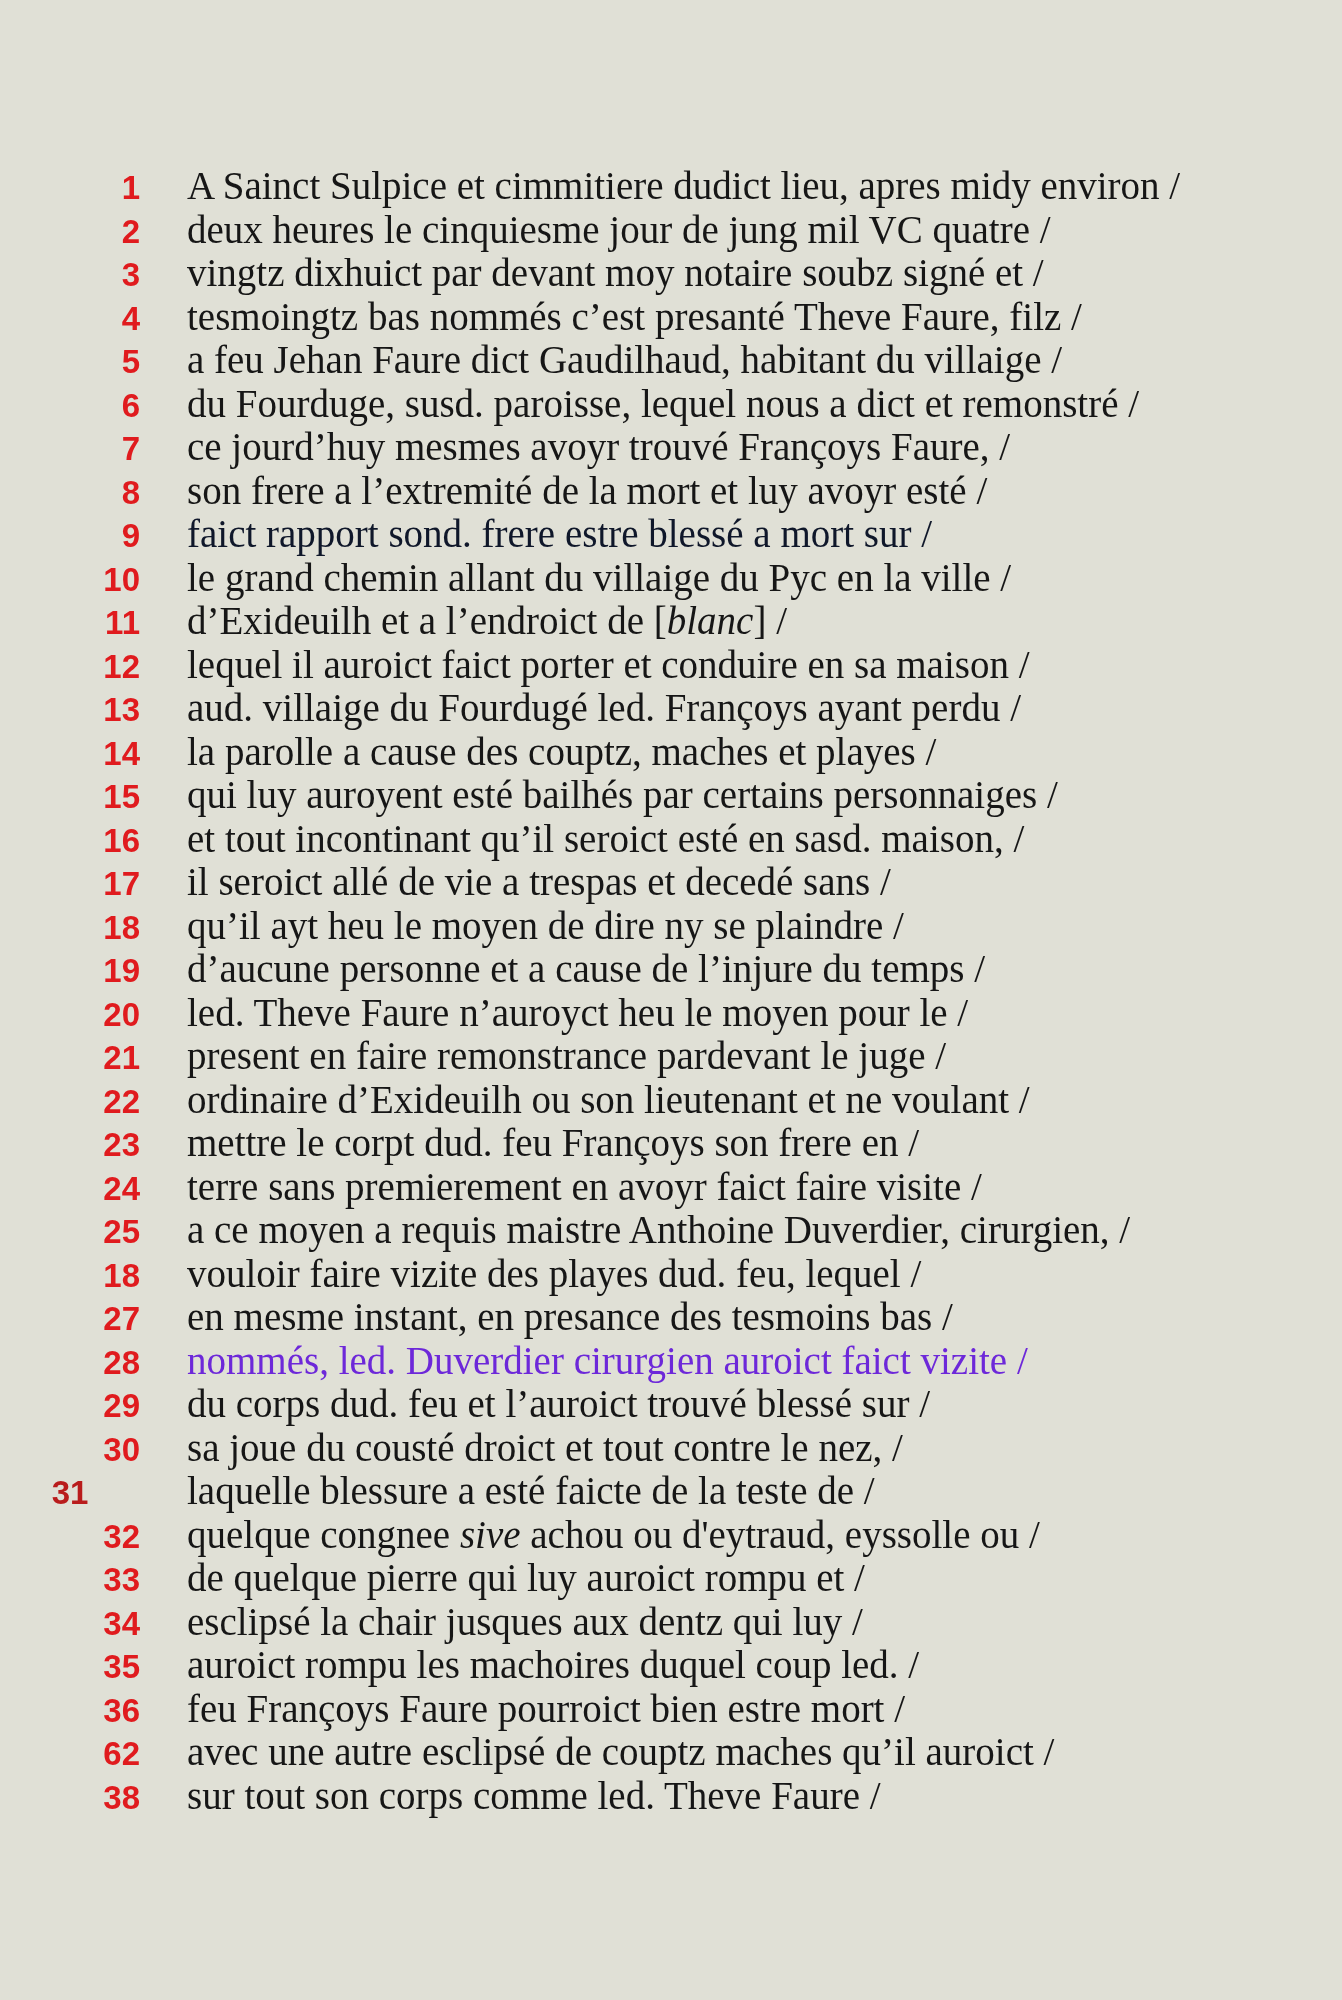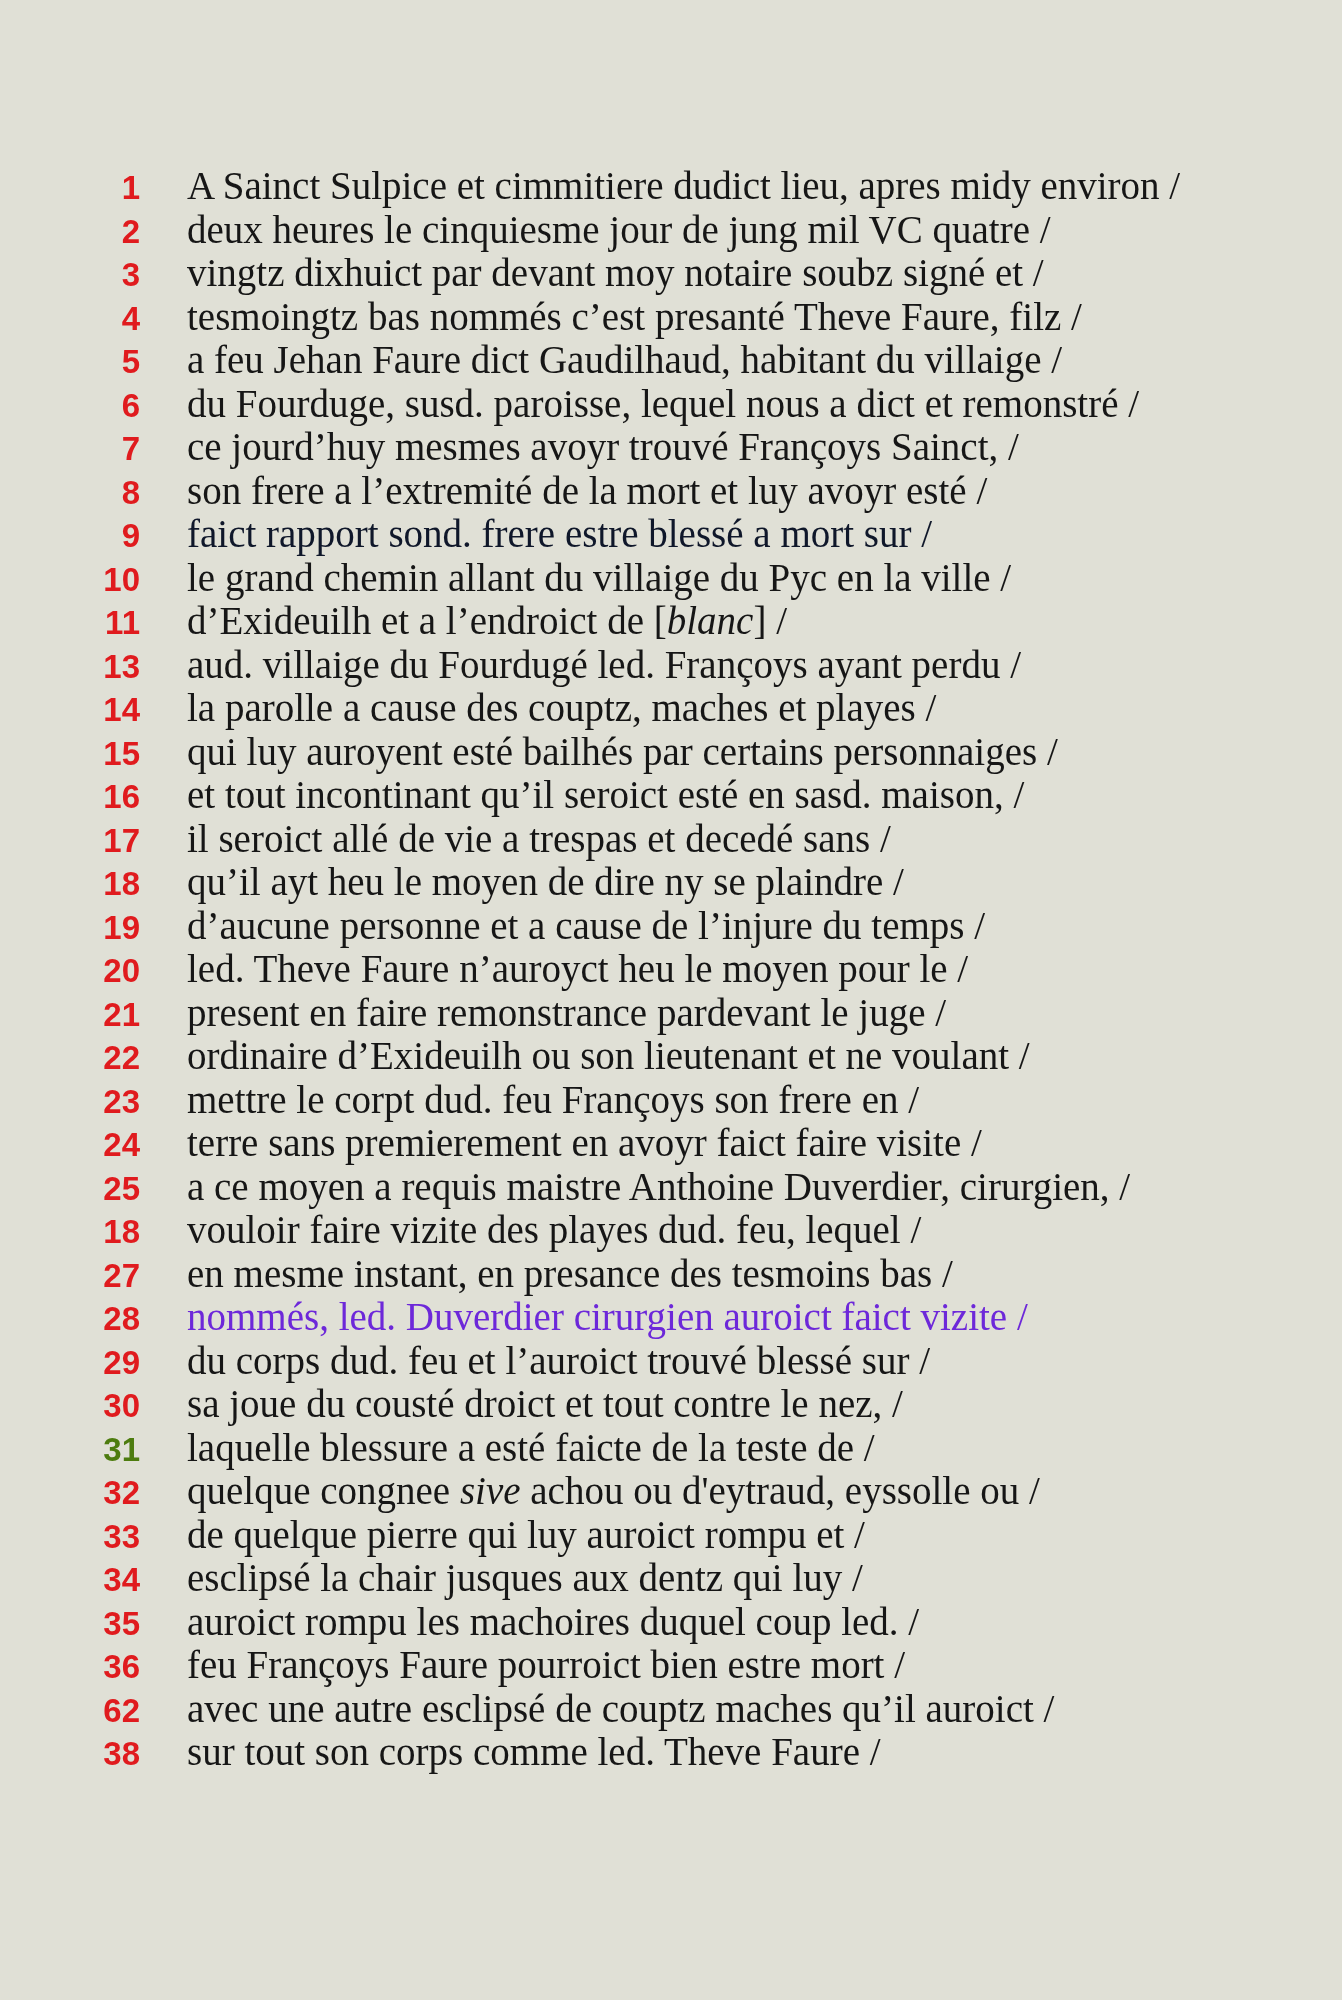--- a/index.html
+++ b/index.html
@@ -54,44 +54,45 @@
 <body style="background: rgb(224, 224, 214);">
 
 <div class="page">
   <div class="lines">
       <div class="row"><span class="num" style="color: rgb(224, 27, 30);">1</span><span class="txt" style="color: rgb(22, 22, 22);"><span class="seg">A Sainct Sulpice et cimmitiere dudict lieu, apres midy environ /</span></span></div>
       <div class="row"><span class="num" style="color: rgb(224, 27, 30);">2</span><span class="txt" style="color: rgb(22, 22, 22);"><span class="seg">deux heures le cinquiesme jour de jung mil VC quatre /</span></span></div>
       <div class="row"><span class="num" style="color: rgb(224, 27, 30);">3</span><span class="txt" style="color: rgb(22, 22, 22);"><span class="seg">vingtz dixhuict par devant moy notaire soubz signé et /</span></span></div>
       <div class="row"><span class="num" style="color: rgb(224, 27, 30);">4</span><span class="txt" style="color: rgb(22, 22, 22);"><span class="seg">tesmoingtz bas nommés c’est presanté Theve Faure, filz /</span></span></div>
       <div class="row"><span class="num" style="color: rgb(224, 27, 30);">5</span><span class="txt" style="color: rgb(22, 22, 22);"><span class="seg">a feu Jehan Faure dict Gaudilhaud, habitant du villaige /</span></span></div>
       <div class="row"><span class="num" style="color: rgb(224, 27, 30);">6</span><span class="txt" style="color: rgb(22, 22, 22);"><span class="seg">du Fourduge, susd. paroisse, lequel nous a dict et remonstré /</span></span></div>
-      <div class="row"><span class="num" style="color: rgb(224, 27, 30);">7</span><span class="txt" style="color: rgb(22, 22, 22);"><span class="seg">ce jourd’huy mesmes avoyr trouvé Françoys Sainct, /</span></span></div>
+      <div class="row"><span class="num" style="color: rgb(224, 27, 30);">7</span><span class="txt" style="color: rgb(22, 22, 22);"><span class="seg">ce jourd’huy mesmes avoyr trouvé Françoys Faure, /</span></span></div>
       <div class="row"><span class="num" style="color: rgb(224, 27, 30);">8</span><span class="txt" style="color: rgb(22, 22, 22);"><span class="seg">son frere a l’extremité de la mort et luy avoyr esté /</span></span></div>
       <div class="row"><span class="num" style="color: rgb(224, 27, 30);">9</span><span class="txt" style="color: #0f172a;"><span class="seg">faict rapport sond. frere estre blessé a mort sur /</span></span></div>
       <div class="row"><span class="num" style="color: rgb(224, 27, 30);">10</span><span class="txt" style="color: rgb(22, 22, 22);"><span class="seg">le grand chemin allant du villaige du Pyc en la ville /</span></span></div>
       <div class="row"><span class="num" style="color: rgb(224, 27, 30);">11</span><span class="txt" style="color: rgb(22, 22, 22);"><span class="seg">d’Exideuilh et a l’endroict de [</span><span class="seg it">blanc</span><span class="seg">] /</span></span></div>
+      <div class="row"><span class="num" style="color: rgb(224, 27, 30);">12</span><span class="txt" style="color: rgb(22, 22, 22);"><span class="seg">lequel il auroict faict porter et conduire en sa maison /</span></span></div>
       <div class="row"><span class="num" style="color: rgb(224, 27, 30);">13</span><span class="txt" style="color: rgb(22, 22, 22);"><span class="seg">aud. villaige du Fourdugé led. Françoys ayant perdu /</span></span></div>
       <div class="row"><span class="num" style="color: rgb(224, 27, 30);">14</span><span class="txt" style="color: rgb(22, 22, 22);"><span class="seg">la parolle a cause des couptz, maches et playes /</span></span></div>
       <div class="row"><span class="num" style="color: rgb(224, 27, 30);">15</span><span class="txt" style="color: rgb(22, 22, 22);"><span class="seg">qui luy auroyent esté bailhés par certains personnaiges /</span></span></div>
       <div class="row"><span class="num" style="color: rgb(224, 27, 30);">16</span><span class="txt" style="color: rgb(22, 22, 22);"><span class="seg">et tout incontinant qu’il seroict esté en sasd. maison, /</span></span></div>
       <div class="row"><span class="num" style="color: rgb(224, 27, 30);">17</span><span class="txt" style="color: rgb(22, 22, 22);"><span class="seg">il seroict allé de vie a trespas et decedé sans /</span></span></div>
       <div class="row"><span class="num" style="color: rgb(224, 27, 30);">18</span><span class="txt" style="color: rgb(22, 22, 22);"><span class="seg">qu’il ayt heu le moyen de dire ny se plaindre /</span></span></div>
       <div class="row"><span class="num" style="color: rgb(224, 27, 30);">19</span><span class="txt" style="color: rgb(22, 22, 22);"><span class="seg">d’aucune personne et a cause de l’injure du temps /</span></span></div>
       <div class="row"><span class="num" style="color: rgb(224, 27, 30);">20</span><span class="txt" style="color: rgb(22, 22, 22);"><span class="seg">led. Theve Faure n’auroyct heu le moyen pour le /</span></span></div>
       <div class="row"><span class="num" style="color: rgb(224, 27, 30);">21</span><span class="txt" style="color: rgb(22, 22, 22);"><span class="seg">present en faire remonstrance pardevant le juge /</span></span></div>
       <div class="row"><span class="num" style="color: rgb(224, 27, 30);">22</span><span class="txt" style="color: rgb(22, 22, 22);"><span class="seg">ordinaire d’Exideuilh ou son lieutenant et ne voulant /</span></span></div>
       <div class="row"><span class="num" style="color: rgb(224, 27, 30); text-align: right;">23</span><span class="txt" style="color: rgb(22, 22, 22);"><span class="seg">mettre le corpt dud. feu Françoys son frere en /</span></span></div>
       <div class="row"><span class="num" style="color: rgb(224, 27, 30);">24</span><span class="txt" style="color: rgb(22, 22, 22);"><span class="seg">terre sans premierement en avoyr faict faire visite /</span></span></div>
       <div class="row"><span class="num" style="color: rgb(224, 27, 30);">25</span><span class="txt" style="color: rgb(22, 22, 22);"><span class="seg">a ce moyen a requis maistre Anthoine Duverdier, cirurgien, /</span></span></div>
       <div class="row"><span class="num" style="color: rgb(224, 27, 30);">18</span><span class="txt" style="color: rgb(22, 22, 22);"><span class="seg">vouloir faire vizite des playes dud. feu, lequel /</span></span></div>
       <div class="row"><span class="num" style="color: rgb(224, 27, 30);">27</span><span class="txt" style="color: rgb(22, 22, 22);"><span class="seg">en mesme instant, en presance des tesmoins bas /</span></span></div>
       <div class="row"><span class="num" style="color: rgb(224, 27, 30);">28</span><span class="txt" style="color: #6d28d9;"><span class="seg">nommés, led. Duverdier cirurgien auroict faict vizite /</span></span></div>
       <div class="row"><span class="num" style="color: rgb(224, 27, 30);">29</span><span class="txt" style="color: rgb(22, 22, 22);"><span class="seg">du corps dud. feu et l’auroict trouvé blessé sur /</span></span></div>
       <div class="row"><span class="num" style="color: rgb(224, 27, 30);">30</span><span class="txt" style="color: rgb(22, 22, 22);"><span class="seg">sa joue du cousté droict et tout contre le nez, /</span></span></div>
-      <div class="row"><span class="num" style="color: #4d7c0f;">31</span><span class="txt" style="color: rgb(22, 22, 22);"><span class="seg">laquelle blessure a esté faicte de la teste de /</span></span></div>
+      <div class="row"><span class="num" style="color: #b91c1c; text-align: center;">31</span><span class="txt" style="color: rgb(22, 22, 22);"><span class="seg">laquelle blessure a esté faicte de la teste de /</span></span></div>
       <div class="row"><span class="num" style="color: rgb(224, 27, 30);">32</span><span class="txt" style="color: rgb(22, 22, 22);"><span class="seg">quelque congnee </span><span class="seg it">sive</span><span class="seg"> achou ou d'eytraud, eyssolle ou /</span></span></div>
       <div class="row"><span class="num" style="color: rgb(224, 27, 30);">33</span><span class="txt" style="color: rgb(22, 22, 22);"><span class="seg">de quelque pierre qui luy auroict rompu et /</span></span></div>
       <div class="row"><span class="num" style="color: rgb(224, 27, 30);">34</span><span class="txt" style="color: rgb(22, 22, 22);"><span class="seg">esclipsé la chair jusques aux dentz qui luy /</span></span></div>
       <div class="row"><span class="num" style="color: rgb(224, 27, 30);">35</span><span class="txt" style="color: rgb(22, 22, 22);"><span class="seg">auroict rompu les machoires duquel coup led. /</span></span></div>
       <div class="row"><span class="num" style="color: rgb(224, 27, 30);">36</span><span class="txt" style="color: rgb(22, 22, 22);"><span class="seg">feu Françoys Faure pourroict bien estre mort /</span></span></div>
       <div class="row"><span class="num" style="color: rgb(224, 27, 30);">62</span><span class="txt" style="color: rgb(22, 22, 22);"><span class="seg">avec une autre esclipsé de couptz maches qu’il auroict /</span></span></div>
       <div class="row"><span class="num" style="color: rgb(224, 27, 30);">38</span><span class="txt" style="color: rgb(22, 22, 22);"><span class="seg">sur tout son corps comme led. Theve Faure /</span></span></div>
     </div>
 </div>
 

